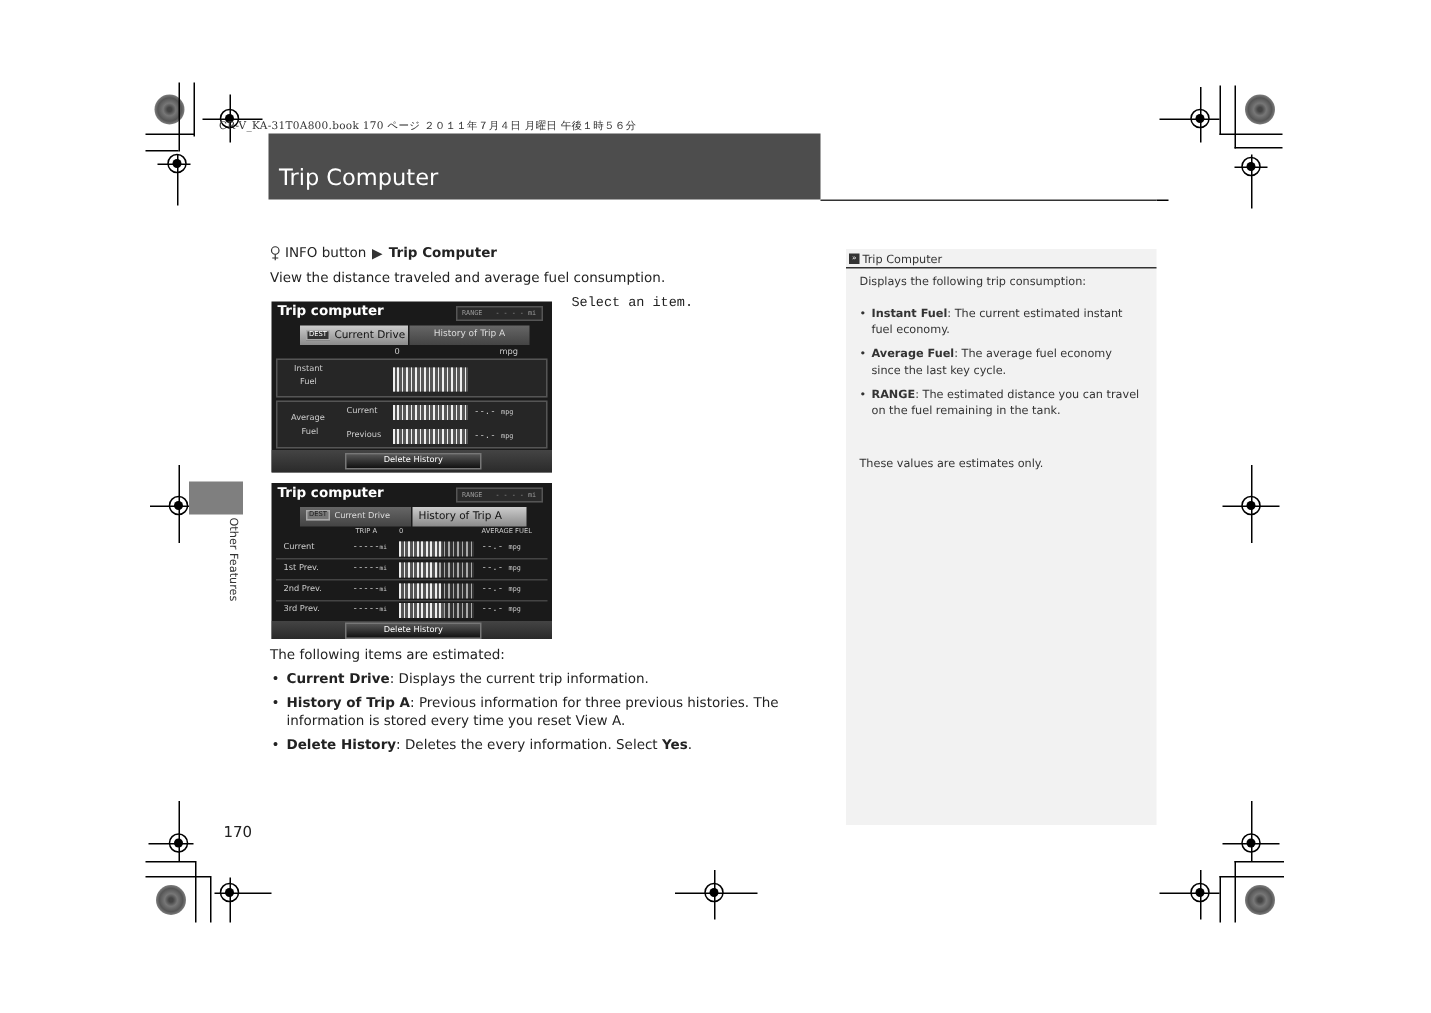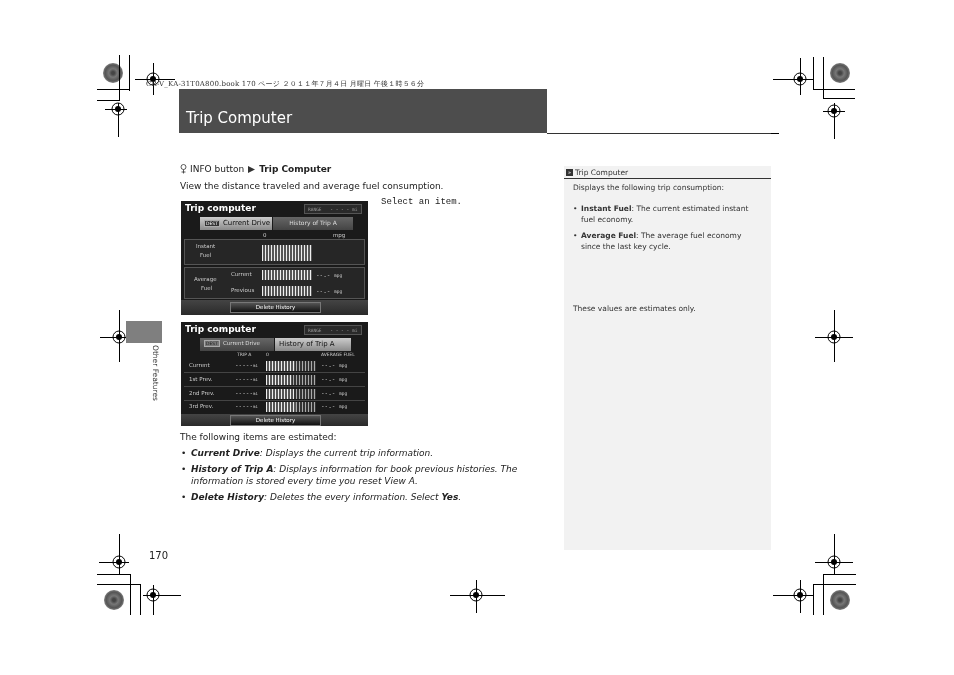--- a/index.html
+++ b/index.html
@@ -29,21 +29,21 @@
   .tab .dest { display:inline-block; background:#333; color:#fff; font-size:4.5px; padding:0 1px; margin-right:3px; border:1px solid #aaa; vertical-align:middle;}
   .tab.inactive .dest { background:#777; color:#222; }
   .panel { position:absolute; border:1px solid #555; background:#262626; }
   .lbl { position:absolute; font-size:5.5px; color:#ccc; font-family:"DejaVu Sans", sans-serif; white-space:nowrap; }
   .bar { position:absolute; height:10px; background:repeating-linear-gradient(90deg, #aaa 0 1px, #333 1px 3px); }
   .bar .fill { position:absolute; left:0; top:0; bottom:0; background:repeating-linear-gradient(90deg, #eee 0 1px, #555 1px 3px); }
   .dashval { position:absolute; font-size:6px; color:#ccc; white-space:nowrap; }
   .delbtn { position:absolute; height:11px; background:linear-gradient(#555,#111); border:1px solid #777; color:#fff; font-size:5.5px; font-family:"DejaVu Sans", sans-serif; text-align:center; line-height:9px; }
   .bottomstrip { position:absolute; left:0; right:0; bottom:0; height:15px; background:linear-gradient(#444,#2a2a2a); }
   ul.bullets { position:absolute; list-style:none; font-size:9px; color:#222; }
-  ul.bullets li { position:relative; padding-left:11px; margin-bottom:4px; line-height:12px;font-style:italic; }
+  ul.bullets li { position:relative; padding-left:11px; margin-bottom:4px; line-height:12px; }
   ul.bullets li::before { content:"\2022"; position:absolute; left:1px; top:0; color:#222; }
   ul.bullets b { font-weight:bold; }
   .sidebar { position:absolute; left:564px; top:166px; width:207px; height:384px; background:#f2f2f2; }
   .sb-head { position:absolute; left:0; top:0; width:207px; height:13px; border-bottom:1px solid #333; font-size:7.5px; color:#333; padding:1px 2px; display:flex; align-items:center; gap:2px; }
   .sb-icon { display:inline-block; width:7px; height:7px; background:#333; color:#fff; font-size:5px; line-height:7px; text-align:center; }
   .sb-text { position:absolute; left:9px; font-size:7.5px; color:#333; white-space:nowrap; }
   ul.sb-bullets { position:absolute; left:9px; top:37px; width:195px; list-style:none; font-size:7.5px; color:#333; }
   ul.sb-bullets li { position:relative; padding-left:8px; margin-bottom:5px; line-height:11px; }
   ul.sb-bullets li::before { content:"\2022"; position:absolute; left:0; top:0; }
   ul.sb-bullets b { font-weight:bold; }
@@ -261,30 +261,31 @@
       </div>
     <div class="dashval" style="left:137px;top:1px;"><span>--.-</span> <span style="font-size:4.5px;">mpg</span></div>
   </div>
   <div class="bottomstrip" style="height:12px;"></div>
   <div class="delbtn" style="left:49px;top:93px;width:91px;">Delete History</div>
 </div>
 
 <div class="body-text" style="left:180px;top:432px;">The following items are estimated:</div>
 <ul class="bullets" style="left:180px;top:447px;width:340px;">
   <li><b>Current Drive</b><span>: Displays the current trip information.</span></li>
-  <li><b>History of Trip A</b><span>: Displays information for book previous histories. The</span><br><span>information is stored every time you reset View A.</span></li>
+  <li><b>History of Trip A</b><span>: Previous information for three previous histories. The</span><br><span>information is stored every time you reset View A.</span></li>
   <li><b>Delete History</b><span>: Deletes the every information. Select </span><b>Yes</b><span>.</span></li>
 </ul>
 
 <div class="sidebar">
   <div class="sb-head">
     <span class="sb-icon">»</span>
     <span>Trip Computer</span>
   </div>
   <div class="sb-text" style="top:17px;">Displays the following trip consumption:</div>
   <ul class="sb-bullets">
     <li><b>Instant Fuel</b><span>: The current estimated instant</span><br><span>fuel economy.</span></li>
     <li><b>Average Fuel</b><span>: The average fuel economy</span><br><span>since the last key cycle.</span></li>
+    <li><b>RANGE</b><span>: The estimated distance you can travel</span><br><span>on the fuel remaining in the tank.</span></li>
   </ul>
   <div class="sb-text" style="top:138px;">These values are estimates only.</div>
 </div>
 
 <div class="pagenum">170</div>
 
 </body></html>

